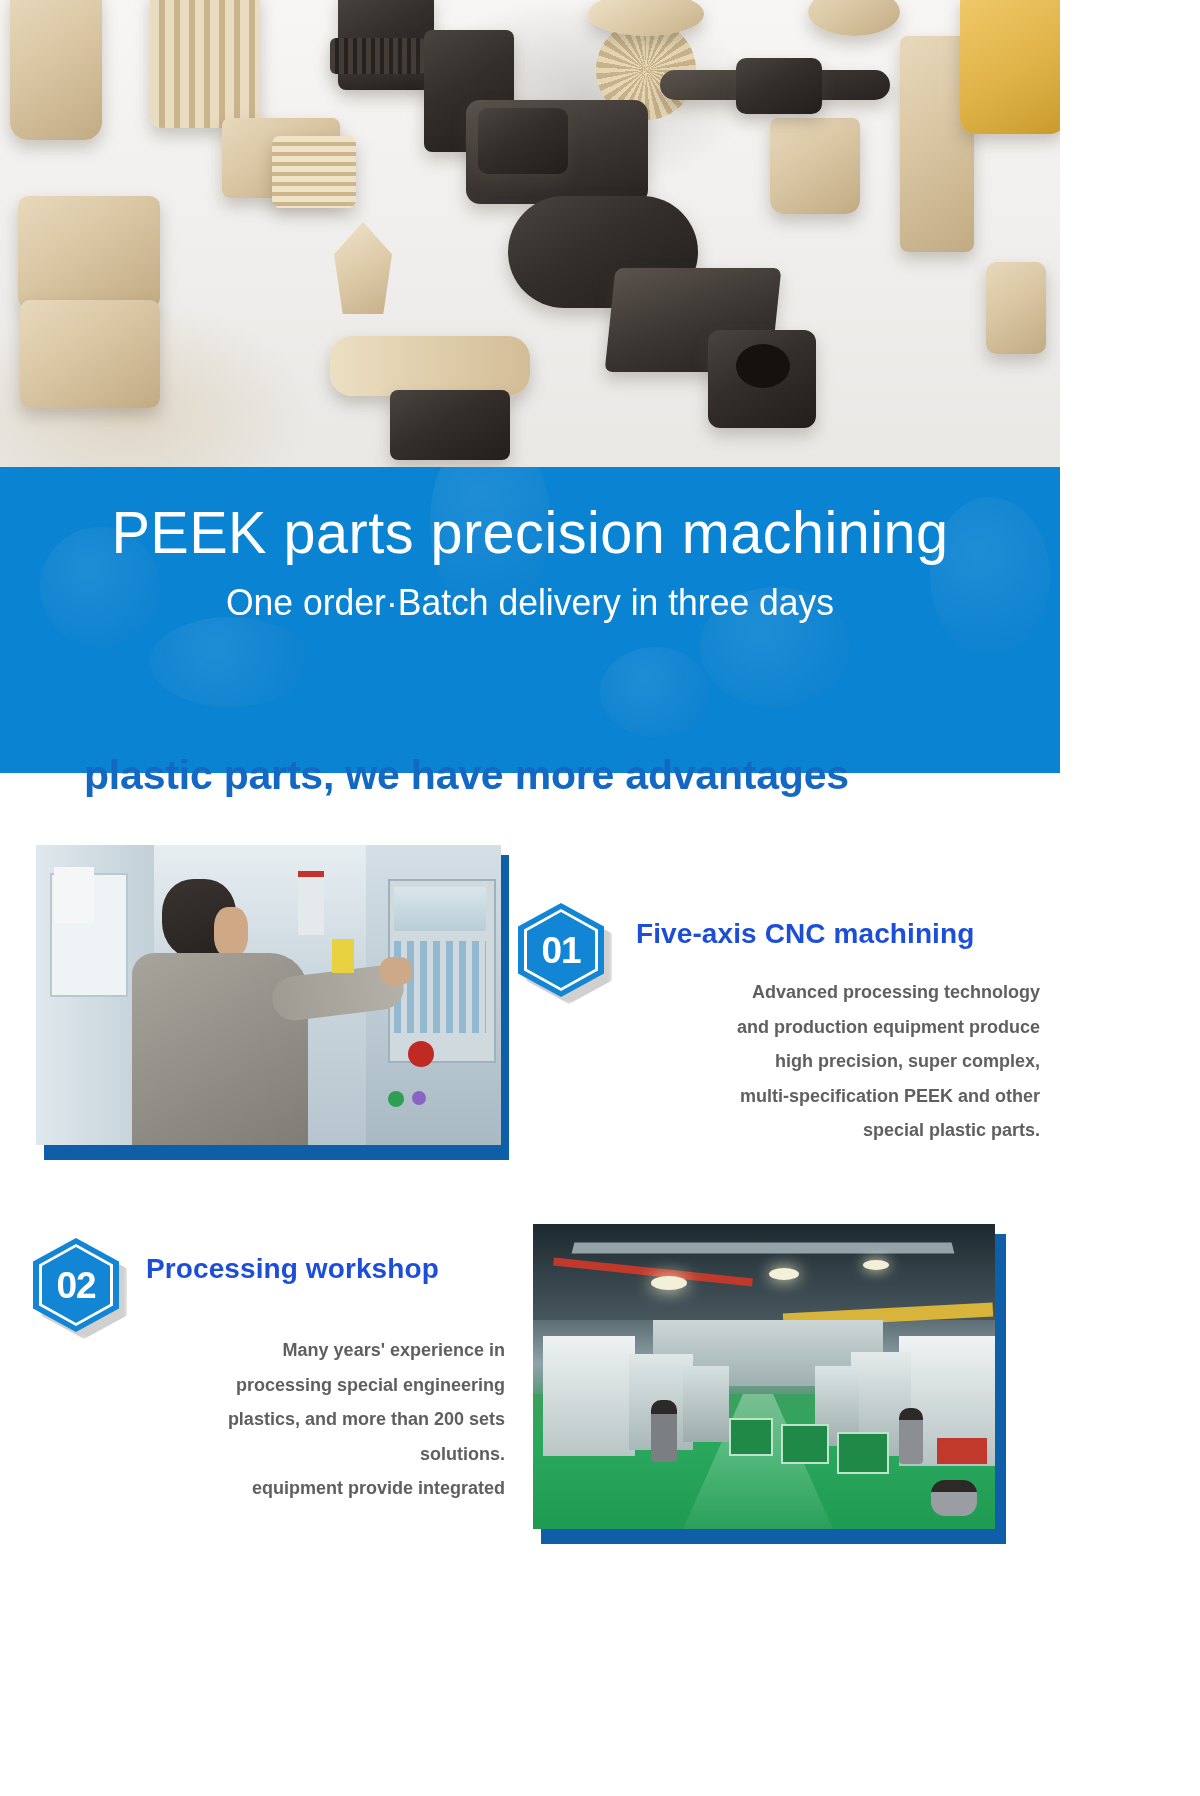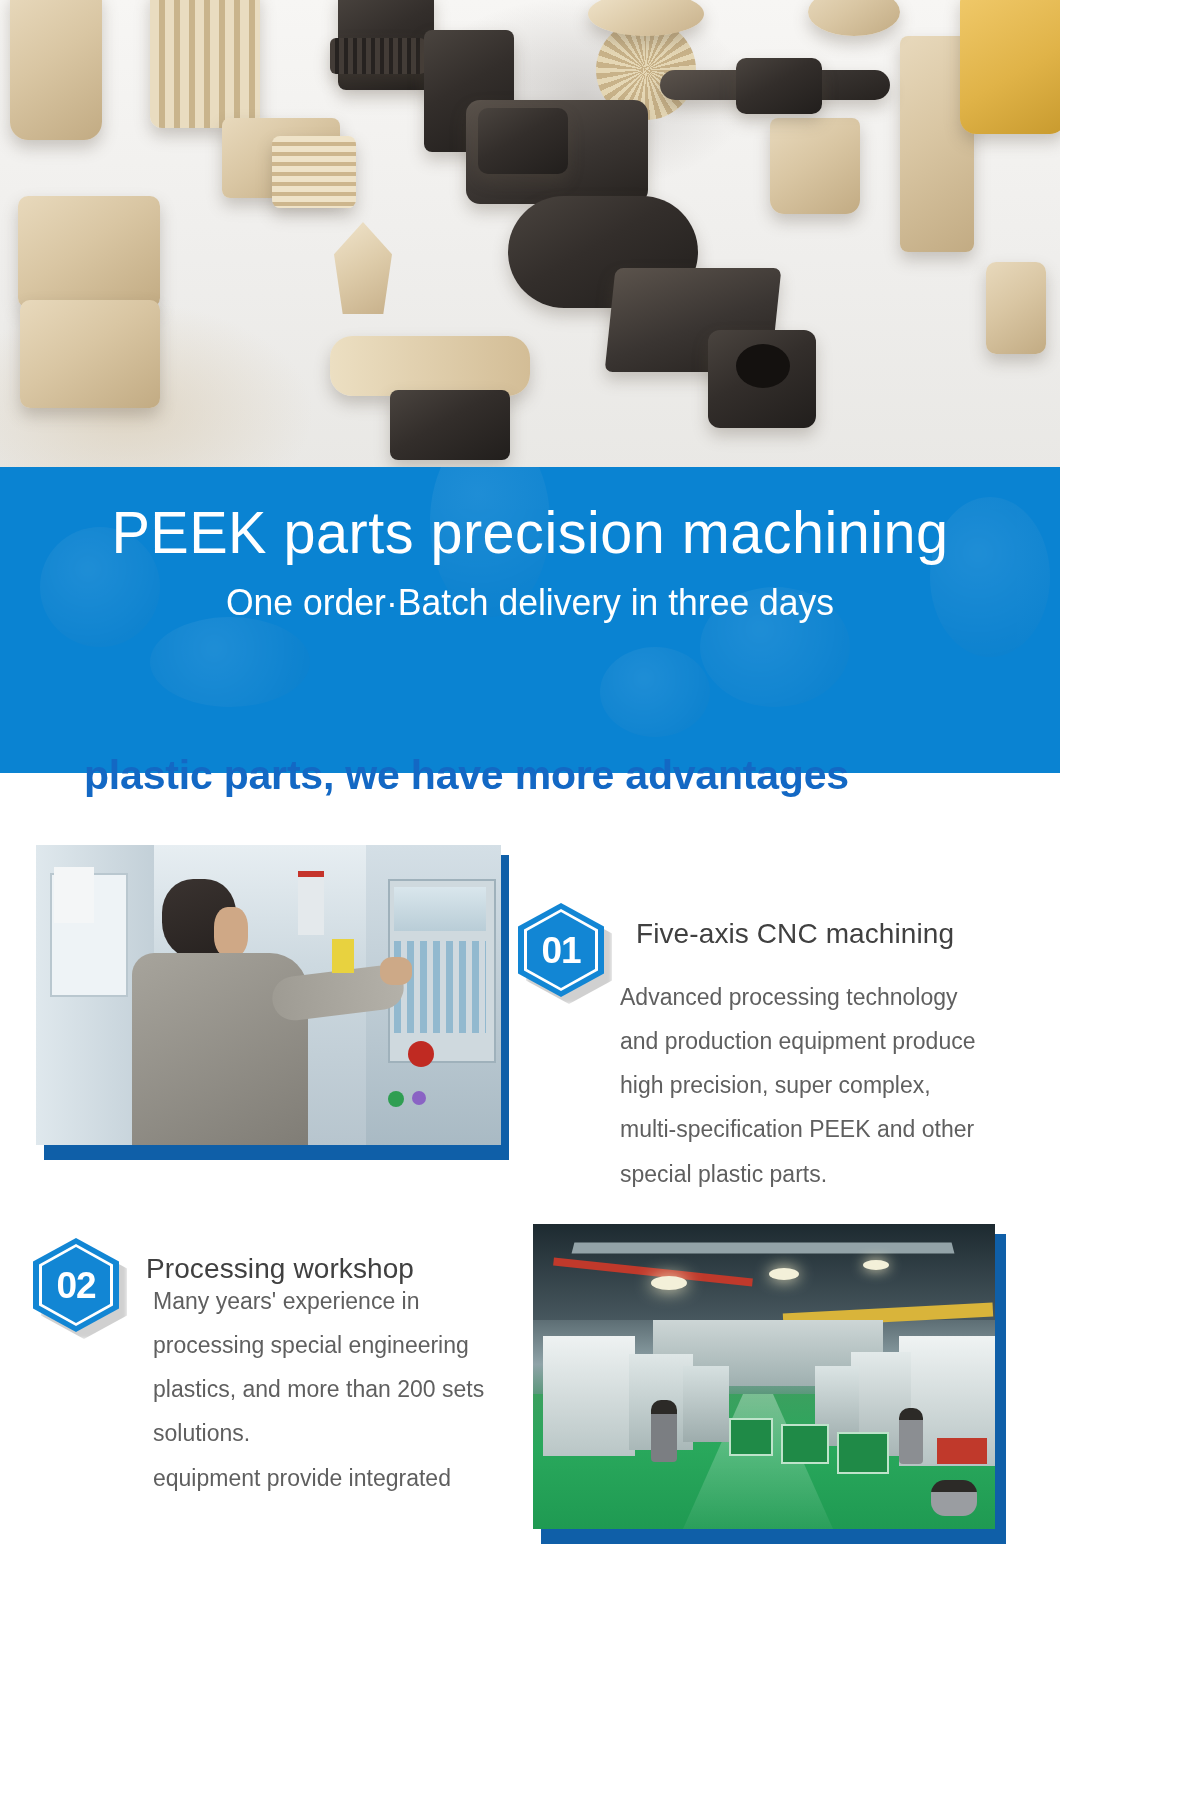--- a/index.html
+++ b/index.html
@@ -90,29 +90,29 @@
   .hexwrap .inner{position:absolute; left:9px; top:9px; right:9px; bottom:9px;
      background:#1286d4;
      clip-path:polygon(50% 0,100% 25%,100% 75%,50% 100%,0 75%,0 25%);
      display:flex; align-items:center; justify-content:center;}
   .hexwrap .num{color:#ffffff; font-size:37px; font-weight:bold; letter-spacing:-1px;
      line-height:1;}
 
   #hex01{left:518px; top:903px;}
   #hex02{left:33px; top:1238px;}
 
-  .feat-title{position:absolute; color:#404040; font-size:28px; font-weight:normal;
+  .feat-title{position:absolute; color:#1d4ed8; font-size:28px; font-weight:bold;
      letter-spacing:.1px;}
   #title01{left:636px; top:918px; width:400px;}
   #title02{left:146px; top:1253px; width:380px;}
 
-  .feat-body{position:absolute; color:#5f5f5f; font-size:23px; line-height:1.92;
-     font-weight:400;}
+  .feat-body{position:absolute; color:#5f5f5f; font-size:18px; line-height:1.92;
+     font-weight:700;text-align:right;}
   #body01{left:620px; top:975px; width:420px;}
-  #body02{left:105px; top:1279px; width:400px;margin-left:48px;}
+  #body02{left:105px; top:1333px; width:400px;}
   .feat-body p{margin:0;}
 </style>
 </head>
 <body>
 
 <div class="hero">
   <div class="hero-bg"></div>
 
   <div class="part beige shadowy" style="left:10px;top:-10px;width:92px;height:150px;border-radius:10px 10px 18px 18px;"></div>
   <div class="part beige2 shadowy" style="left:150px;top:-12px;width:110px;height:140px;border-radius:12px;

